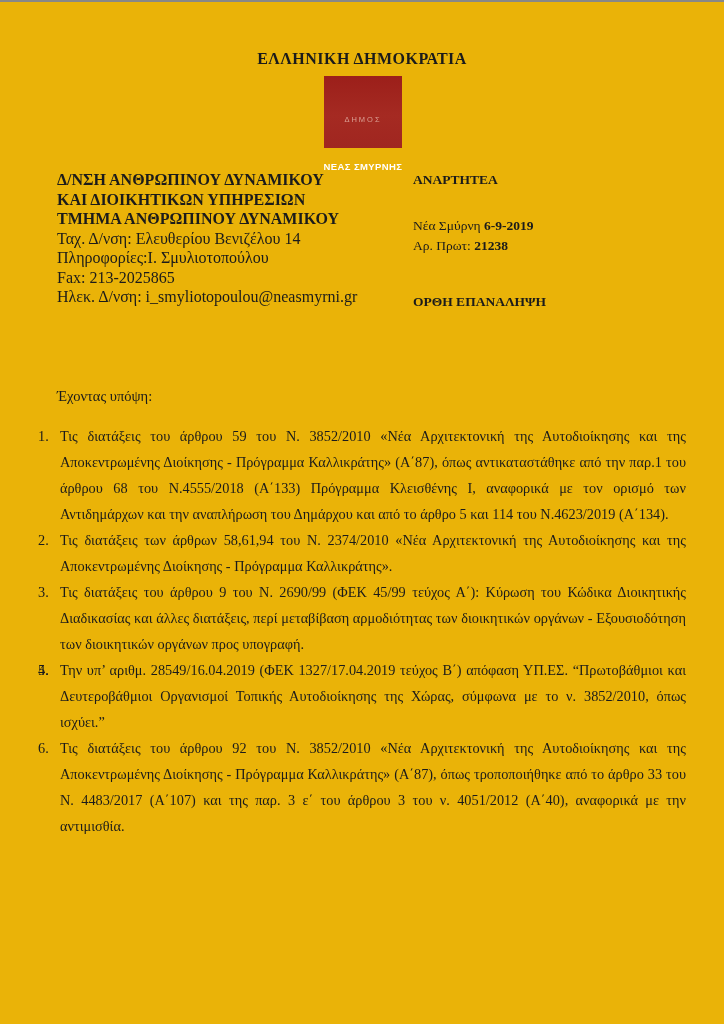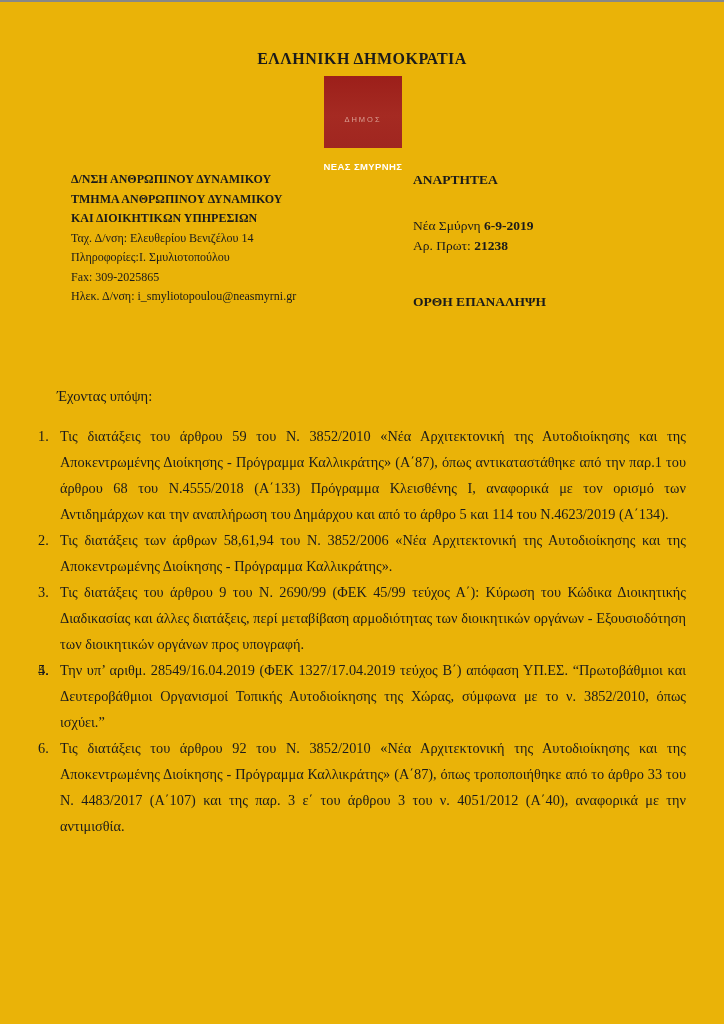--- a/index.html
+++ b/index.html
@@ -26,22 +26,22 @@
   .logo .dimos{
     font-family:"Liberation Sans", sans-serif;
     font-size:7.5px;letter-spacing:2px;color:#dba095;line-height:8px;margin-top:1px;
   }
   .logo .neas{
     font-family:"Liberation Sans", sans-serif;
     font-size:9.5px;font-weight:bold;color:#ffffff;letter-spacing:0.4px;line-height:11px;margin-top:1px;
     white-space:nowrap;
   }
   .sender-block{
-    position:absolute;top:168px;left:71px;width:350px;
-    font-size:12px;line-height:19.5px;
+    position:absolute;top:168px;left:57px;width:350px;
+    font-size:16px;line-height:19.5px;
   }
   .sender-block .b{font-weight:bold;}
   .meta-block{
     position:absolute;top:168px;left:413px;width:270px;
     font-size:13.5px;line-height:19.5px;
   }
   .meta-line{position:absolute;left:0;white-space:nowrap;}
   .m-anartitea{top:0;font-weight:bold;}
   .m-date{top:46px;}
   .m-prot{top:66px;}
@@ -93,40 +93,40 @@
       <circle cx="17" cy="16" r="1" fill="#7a3c1c" opacity="0.6"></circle>
       <circle cx="13" cy="22" r="1" fill="#7a3c1c" opacity="0.6"></circle>
       <circle cx="35" cy="22" r="1" fill="#7a3c1c" opacity="0.6"></circle>
     </svg>
     <div class="dimos">ΔΗΜΟΣ</div>
     <div class="neas">ΝΕΑΣ ΣΜΥΡΝΗΣ</div>
   </div>
 
   <div class="sender-block">
     <div class="b">Δ/ΝΣΗ ΑΝΘΡΩΠΙΝΟΥ ΔΥΝΑΜΙΚΟΥ</div>
+    <div class="b">ΚΑΙ ΔΙΟΙΚΗΤΙΚΩΝ ΥΠΗΡΕΣΙΩΝ</div>
     <div class="b">ΤΜΗΜΑ ΑΝΘΡΩΠΙΝΟΥ ΔΥΝΑΜΙΚΟΥ</div>
-    <div class="b">ΚΑΙ ΔΙΟΙΚΗΤΙΚΩΝ ΥΠΗΡΕΣΙΩΝ</div>
     <div>Ταχ. Δ/νση: Ελευθερίου Βενιζέλου 14</div>
     <div>Πληροφορίες:Ι. Σμυλιοτοπούλου</div>
-    <div>Fax: 309-2025865</div>
+    <div>Fax: 213-2025865</div>
     <div>Ηλεκ. Δ/νση: i_smyliotopoulou@neasmyrni.gr</div>
   </div>
 
   <div class="meta-block">
     <div class="meta-line m-anartitea">ΑΝΑΡΤΗΤΕΑ</div>
     <div class="meta-line m-date"><span>Νέα Σμύρνη </span><span class="bold">6-9-2019</span></div>
     <div class="meta-line m-prot"><span>Αρ. Πρωτ: </span><span class="bold">21238</span></div>
     <div class="meta-line m-orthi">ΟΡΘΗ ΕΠΑΝΑΛΗΨΗ</div>
   </div>
 
 
   <div class="intro">Έχοντας υπόψη:</div>
 
   <ol class="considerations">
     <li><span class="num">1.</span><span>Τις διατάξεις του άρθρου 59 του Ν. 3852/2010 «Νέα Αρχιτεκτονική της Αυτοδιοίκησης και της Αποκεντρωμένης Διοίκησης - Πρόγραμμα Καλλικράτης» (Α΄87), όπως αντικαταστάθηκε από την παρ.1 του άρθρου 68 του Ν.4555/2018 (Α΄133) Πρόγραμμα Κλεισθένης Ι, αναφορικά με τον ορισμό των Αντιδημάρχων και την αναπλήρωση του Δημάρχου και από το άρθρο 5 και 114 του Ν.4623/2019 (Α΄134).</span></li>
-    <li><span class="num">2.</span><span>Τις διατάξεις των άρθρων 58,61,94 του Ν. 3852/2006 «Νέα Αρχιτεκτονική της Αυτοδιοίκησης και της Αποκεντρωμένης Διοίκησης - Πρόγραμμα Καλλικράτης».</span></li>
+    <li><span class="num">2.</span><span>Τις διατάξεις των άρθρων 58,61,94 του Ν. 2374/2010 «Νέα Αρχιτεκτονική της Αυτοδιοίκησης και της Αποκεντρωμένης Διοίκησης - Πρόγραμμα Καλλικράτης».</span></li>
     <li><span class="num">3.</span><span>Τις διατάξεις του άρθρου 9 του Ν. 2690/99 (ΦΕΚ 45/99 τεύχος Α΄): Κύρωση του Κώδικα Διοικητικής Διαδικασίας και άλλες διατάξεις, περί μεταβίβαση αρμοδιότητας των διοικητικών οργάνων - Εξουσιοδότηση των διοικητικών οργάνων προς υπογραφή.</span></li>
     <li><span class="num">4.</span></li>
     <li><span class="num">5.</span><span>Την υπ’ αριθμ. 28549/16.04.2019 (ΦΕΚ 1327/17.04.2019 τεύχος Β΄) απόφαση ΥΠ.ΕΣ. “Πρωτοβάθμιοι και Δευτεροβάθμιοι Οργανισμοί Τοπικής Αυτοδιοίκησης της Χώρας, σύμφωνα με το ν. 3852/2010, όπως ισχύει.”</span></li>
     <li><span class="num">6.</span><span>Τις διατάξεις του άρθρου 92 του Ν. 3852/2010 «Νέα Αρχιτεκτονική της Αυτοδιοίκησης και της Αποκεντρωμένης Διοίκησης - Πρόγραμμα Καλλικράτης» (Α΄87), όπως τροποποιήθηκε από το άρθρο 33 του Ν. 4483/2017 (Α΄107) και της παρ. 3 ε΄ του άρθρου 3 του ν. 4051/2012 (Α΄40), αναφορικά με την αντιμισθία.</span></li>
   </ol>
 
 </div>
 
 </body></html>

